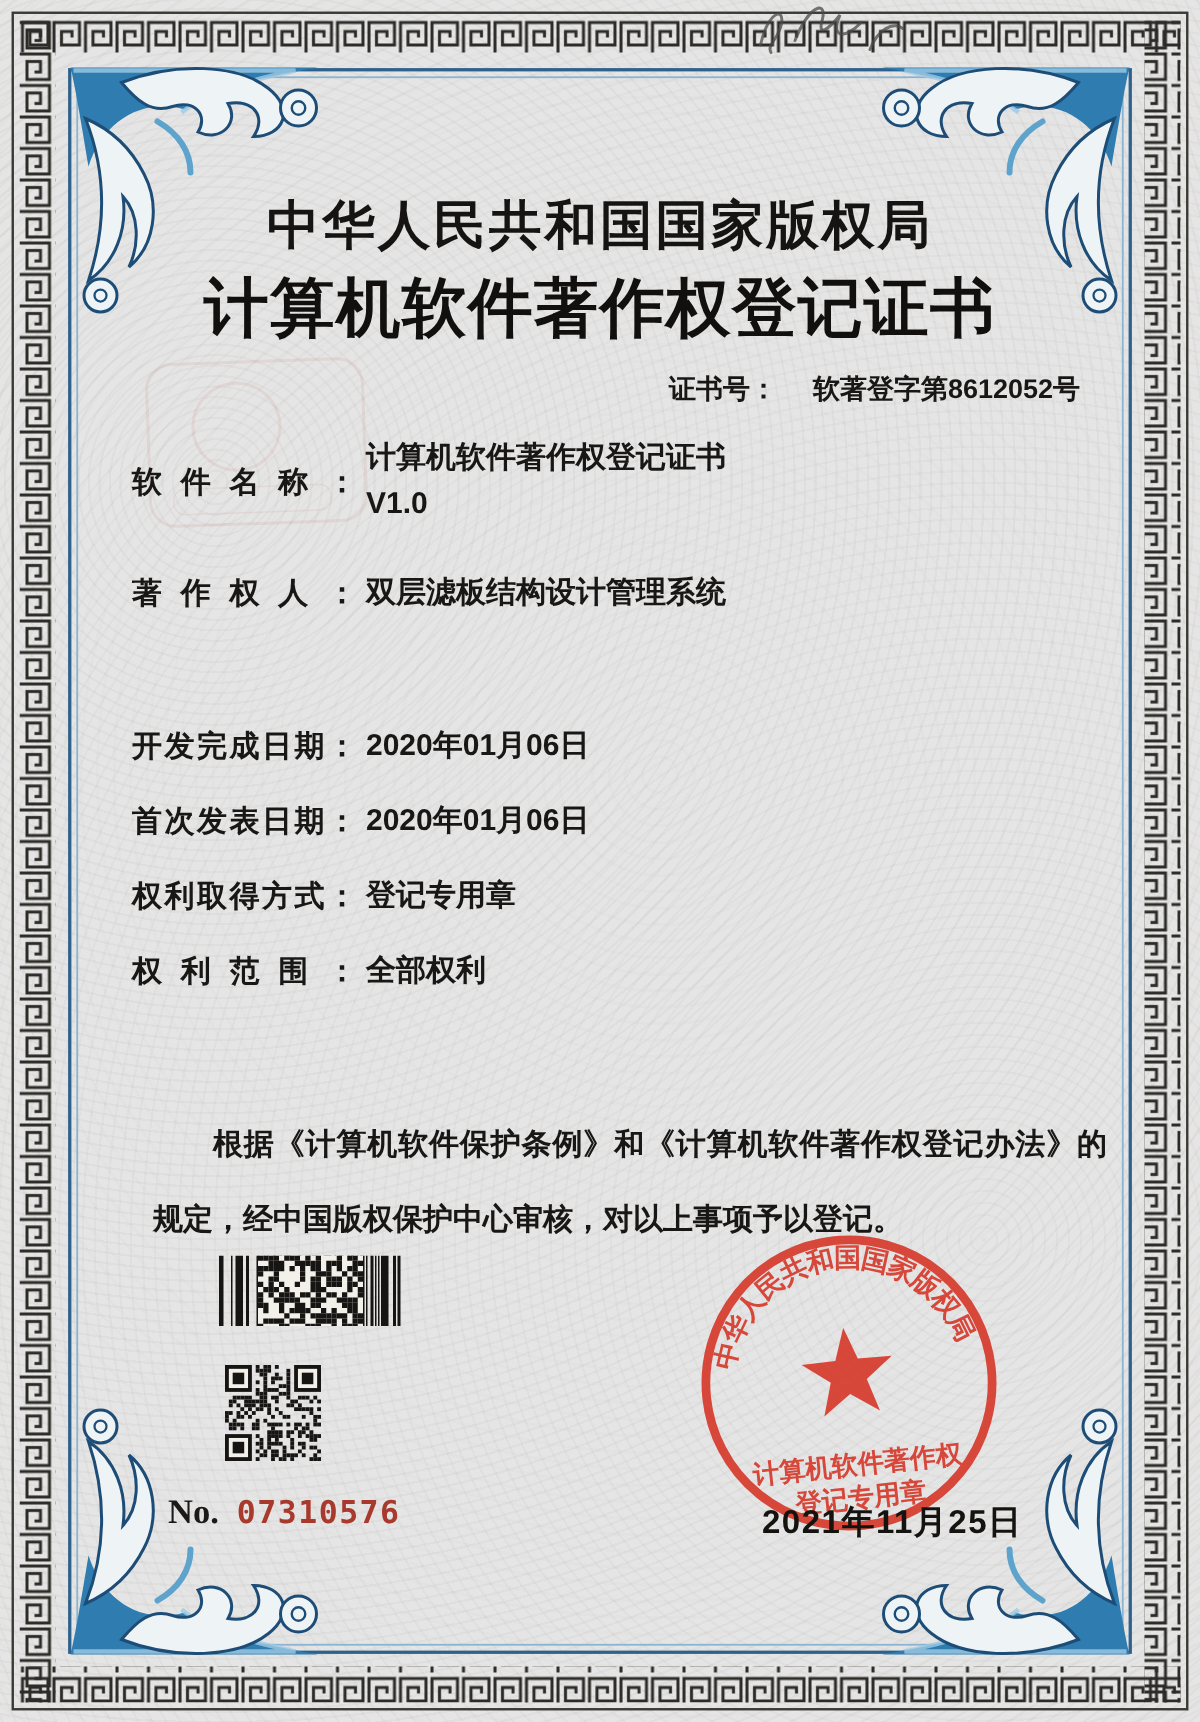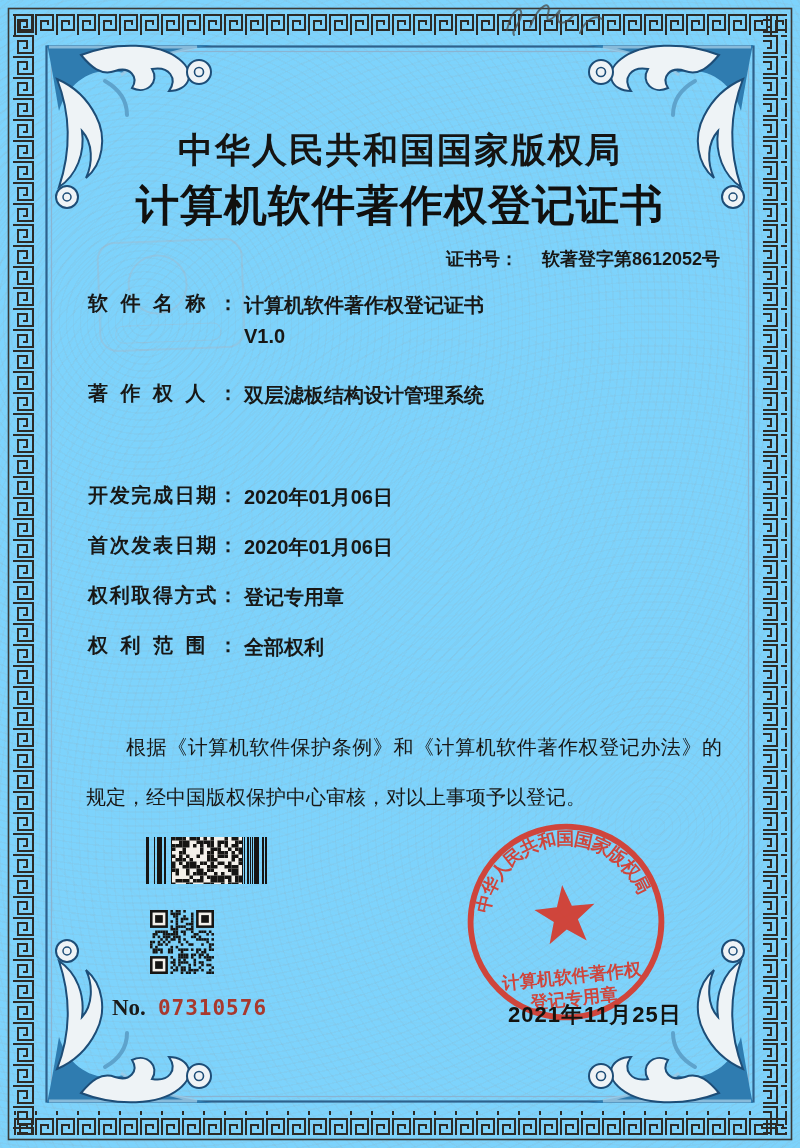--- a/index.html
+++ b/index.html
@@ -1,18 +1,18 @@
 <!DOCTYPE html>
 <html><head>
 <meta charset="utf-8">
 <style>
   html,body{margin:0;padding:0;background:#888;}
   .page{
     position:relative;width:800px;height:1148px;overflow:hidden;
-    background:#7dd3fc;
+    background:#e5e5e5;
     font-family:"Liberation Sans","DejaVu Sans",sans-serif;
     color:#1b1a18;
   }
   .page::before{
     content:"";position:absolute;inset:0;pointer-events:none;
     background:
       repeating-radial-gradient(circle at 18% 28%, rgba(150,140,135,.07) 0 1.5px, transparent 1.5px 7px),
       repeating-radial-gradient(circle at 82% 72%, rgba(150,140,135,.06) 0 1.5px, transparent 1.5px 8px),
       repeating-radial-gradient(circle at 55% 45%, rgba(170,160,150,.04) 0 2px, transparent 2px 11px);
   }
@@ -36,29 +36,29 @@
   }
   .cert-title{
     position:absolute;left:0;top:177px;width:100%;text-align:center;
     font-size:43px;font-weight:bold;letter-spacing:1px;color:#11100e;
   }
   .certno{
     position:absolute;right:80px;top:247px;font-size:18px;font-weight:bold;
     white-space:nowrap;color:#181715;
   }
   .certno .cnv{margin-left:24px;}
-  .row{position:absolute;left:88px;display:flex;align-items:flex-start;white-space:nowrap;}
+  .row{position:absolute;left:88px;display:flex;align-items:center;white-space:nowrap;}
   .row .lab{
     width:150px;flex:0 0 150px;font-size:20px;font-weight:bold;
     text-align:justify;text-align-last:justify;color:#181715;
   }
   .row .val{margin-left:6px;font-size:20px;font-weight:bold;line-height:31px;color:#181715;}
   .statement{
-    position:absolute;left:86px;top:722px;width:636px;margin:0;
-    font-size:20px;font-weight:400;line-height:50px;text-indent:2em;
+    position:absolute;left:86px;top:722px;width:636px;margin:16px;
+    font-size:20px;font-weight:700;line-height:50px;text-indent:2em;
     text-align:justify;color:#181715;
   }
   .barcode{position:absolute;left:146px;top:837px;}
   .qr{position:absolute;left:150px;top:910px;}
   .serial{position:absolute;left:112px;top:995px;display:flex;align-items:baseline;text-align:center;}
   .serial .sl{font-family:"Liberation Serif","DejaVu Serif",serif;font-size:23px;font-weight:bold;color:#1b1a18;}
   .serial .sn{margin-left:12px;font-family:"DejaVu Sans Mono","Liberation Mono",monospace;
     font-size:21px;font-weight:bold;letter-spacing:1px;color:#a8392d;}
   .seal{position:absolute;left:460px;top:816px;opacity:.92;}
   .issue-date{

